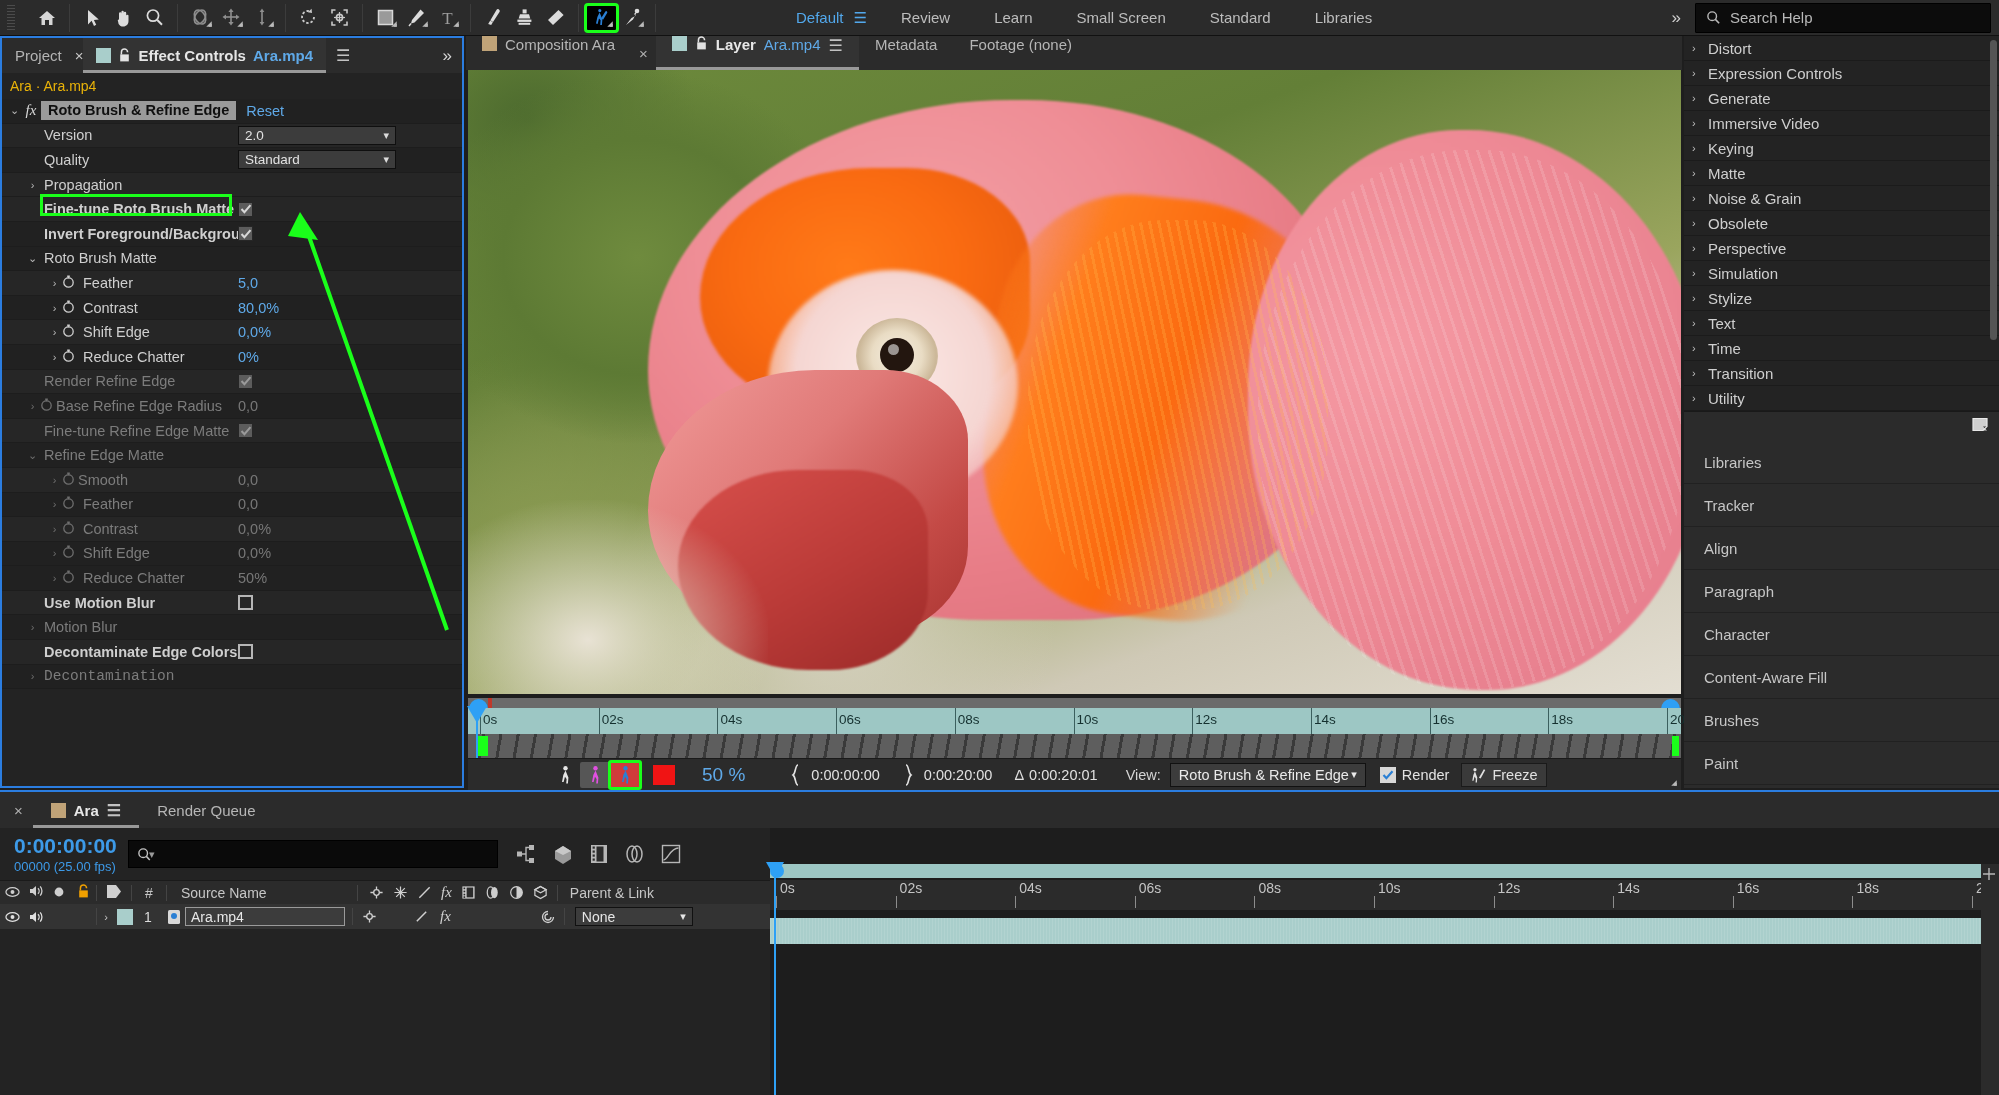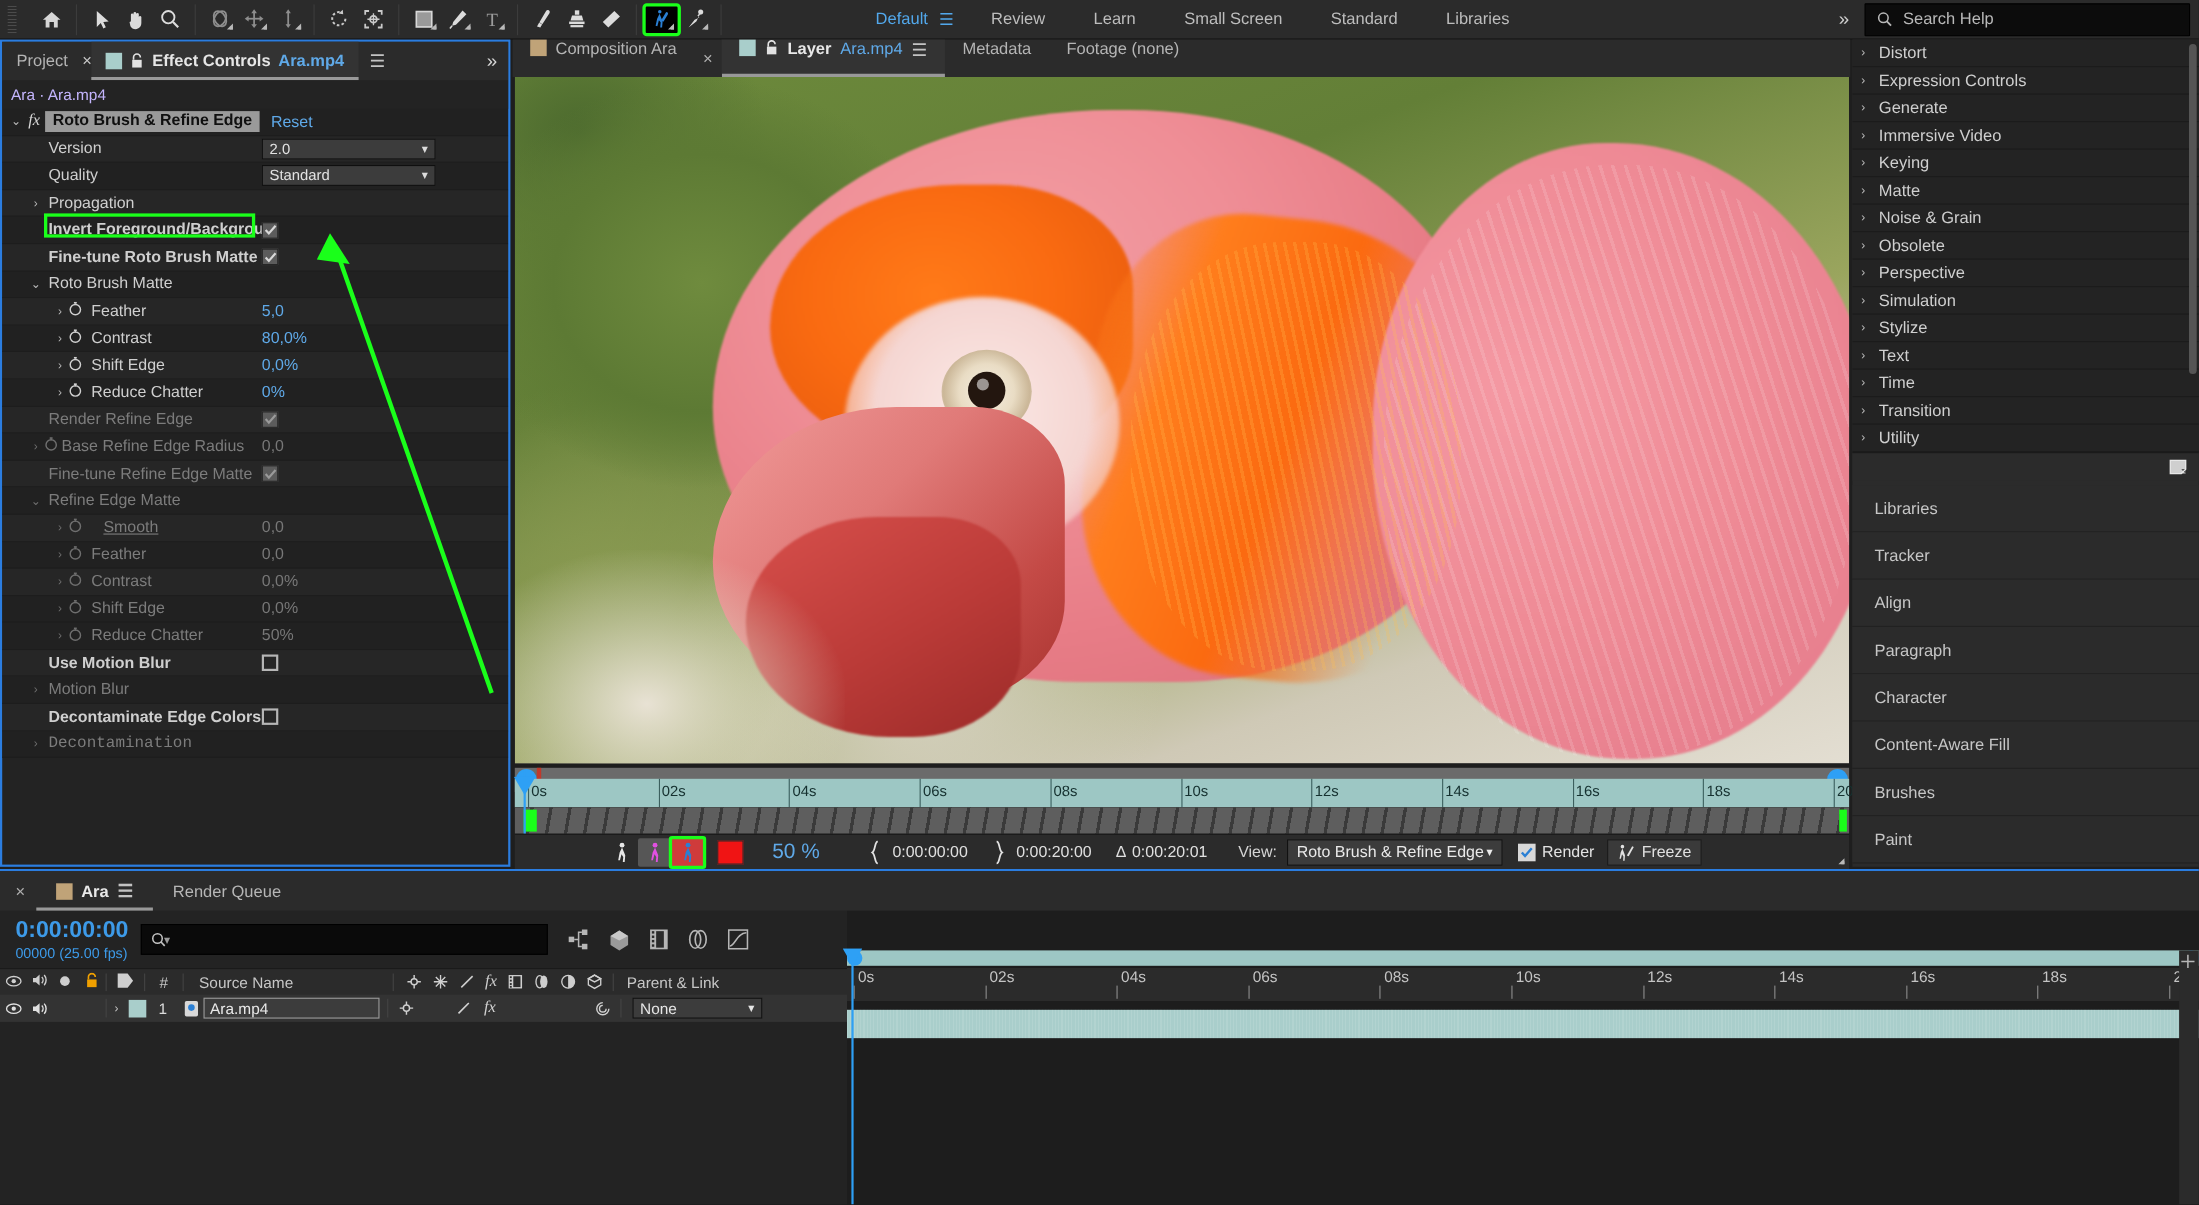--- a/index.html
+++ b/index.html
@@ -46,21 +46,21 @@
   .ec-tabs { height:35px; background:#2b2b2b; display:flex; align-items:center; position:relative; }
   .ec-tab { display:flex; align-items:center; gap:7px; height:35px; padding:16px 13px; font-size:15px; color:#b4b4b4;}
   .ec-tab.active { background:#333; color:#e6e6e6; font-weight:bold; box-shadow: inset 0 -3px 0 #999; }
   .sw-tan { width:15px; height:15px; background:#c0a378; }
   .sw-teal { width:15px; height:15px; background:#a9cecb; }
   .blue { color:#5fa9e8; }
   .burger { font-size:16px; color:#c2c2c2; letter-spacing:0; }
   .chev-right-dbl { margin-left:auto; color:#d6d6d6; font-size:17px; padding:0 10px; }
 
   .ec-crumb { height:26px; display:flex; align-items:center; padding-left:8px; font-size:14px;
-              color:#c4b5fd; background:#232323; }
+              color:#eab308; background:#232323; }
   .ec-rows { position:absolute; top:61px; left:0; right:0; bottom:0; overflow:hidden; }
   .row { height:24.6px; display:flex; align-items:center; position:relative;
          border-bottom:1px solid #1d1d1d; font-size:14.5px; }
   .row.odd { background:#262626; }
   .row.even { background:#212121; }
   .row .lbl { color:#cfcfcf; white-space:nowrap; }
   .row.dim .lbl { color:#7c7c7c; }
   .row .val { position:absolute; left:236px; color:#5fa9e8; font-size:14.5px; white-space:nowrap;}
   .row.dim .val { color:#777; }
   .tw { display:inline-block; width:13px; text-align:center; color:#b9b9b9; font-size:11px; }
@@ -360,34 +360,34 @@
             <span class="dd">
               <span>Standard</span>
               <span class="cv">▾</span>
             </span>
           </div>
           <div class="row odd">
             <span style="width: 24px; display: inline-block;"></span>
             <span class="tw">›</span>
             <span class="lbl" style="margin-left: 5px;">Propagation</span>
           </div>
-          <div class="row even">
+          <div class="row odd">
             <span style="width: 24px; display: inline-block;"></span>
             <span class="tw"></span>
-            <span class="lbl" style="font-weight: bold; margin-left: 5px;">Invert Foreground/Backgrou</span>
+            <span class="lbl" style="font-weight: bold; margin-left: 5px;">Fine-tune Roto Brush Matte</span>
             <span class="ck">
               <svg width="12" height="12" viewBox="0 0 12 12">
                 <path d="M1.5 6 L4.4 9.2 L10.5 2.2" fill="none" stroke="#d8d8d8" stroke-width="2"></path>
               </svg>
             </span>
           </div>
-          <div class="row odd">
+          <div class="row even">
             <span style="width: 24px; display: inline-block;"></span>
             <span class="tw"></span>
-            <span class="lbl" style="font-weight: bold; margin-left: 5px;">Fine-tune Roto Brush Matte</span>
+            <span class="lbl" style="font-weight: bold; margin-left: 5px;">Invert Foreground/Backgrou</span>
             <span class="ck">
               <svg width="12" height="12" viewBox="0 0 12 12">
                 <path d="M1.5 6 L4.4 9.2 L10.5 2.2" fill="none" stroke="#d8d8d8" stroke-width="2"></path>
               </svg>
             </span>
           </div>
           <div class="row even">
             <span style="width: 24px; display: inline-block;"></span>
             <span class="tw">⌄</span>
             <span class="lbl" style="margin-left: 5px;">Roto Brush Matte</span>
@@ -473,21 +473,21 @@
             <span class="lbl" style="margin-left: 5px;">Refine Edge Matte</span>
           </div>
           <div class="row odd dim">
             <span style="width: 46px; display: inline-block;"></span>
             <span class="tw dim">›</span>
             <span class="stopw"><svg width="15" height="15" viewBox="0 0 16 16">
                 <circle cx="8" cy="9" r="5" fill="none" stroke="#6e6e6e" stroke-width="1.4"></circle>
                 <rect x="6.6" y="1.6" width="2.8" height="1.6" fill="#6e6e6e"></rect>
                 <rect x="7.4" y="3" width="1.2" height="1.6" fill="#6e6e6e"></rect>
               </svg></span>
-            <span class="lbl" style="margin-left: 16px; text-decoration: underline;">Smooth</span>
+            <span class="lbl" style="margin-left: 0;">Smooth</span>
             <span class="val">0,0</span>
           </div>
           <div class="row even dim">
             <span style="width: 46px; display: inline-block;"></span>
             <span class="tw dim">›</span>
             <span class="stopw"><svg width="15" height="15" viewBox="0 0 16 16">
                 <circle cx="8" cy="9" r="5" fill="none" stroke="#6e6e6e" stroke-width="1.4"></circle>
                 <rect x="6.6" y="1.6" width="2.8" height="1.6" fill="#6e6e6e"></rect>
                 <rect x="7.4" y="3" width="1.2" height="1.6" fill="#6e6e6e"></rect>
               </svg></span>

